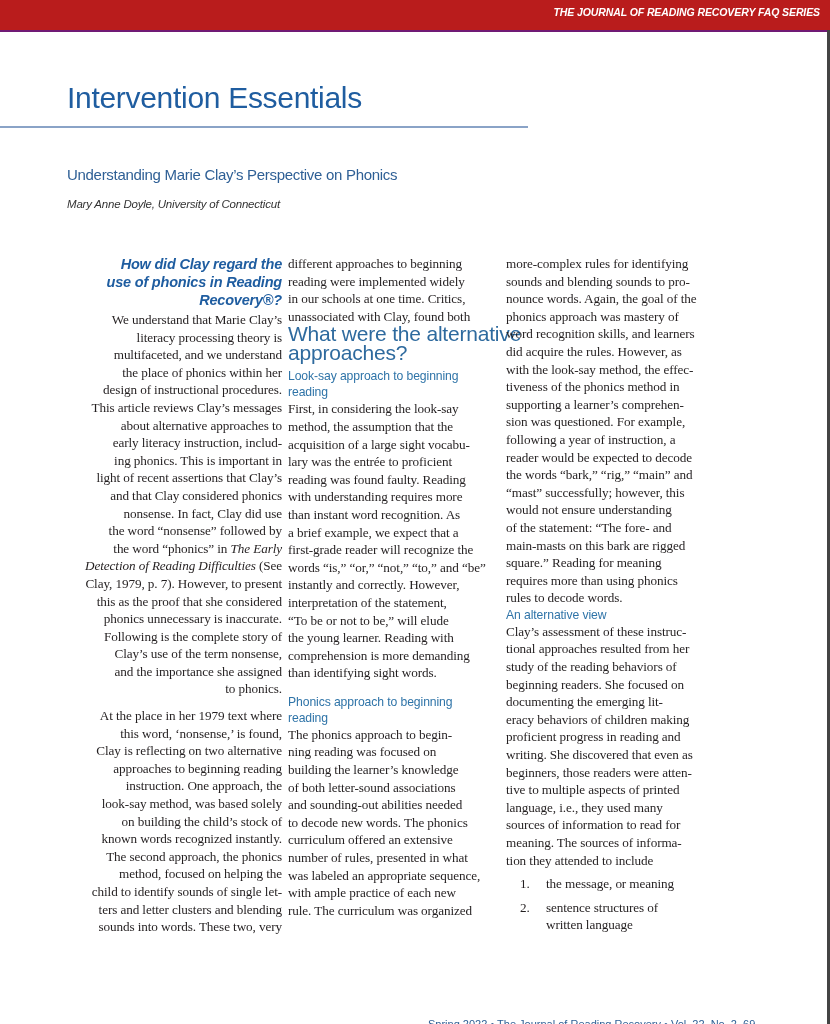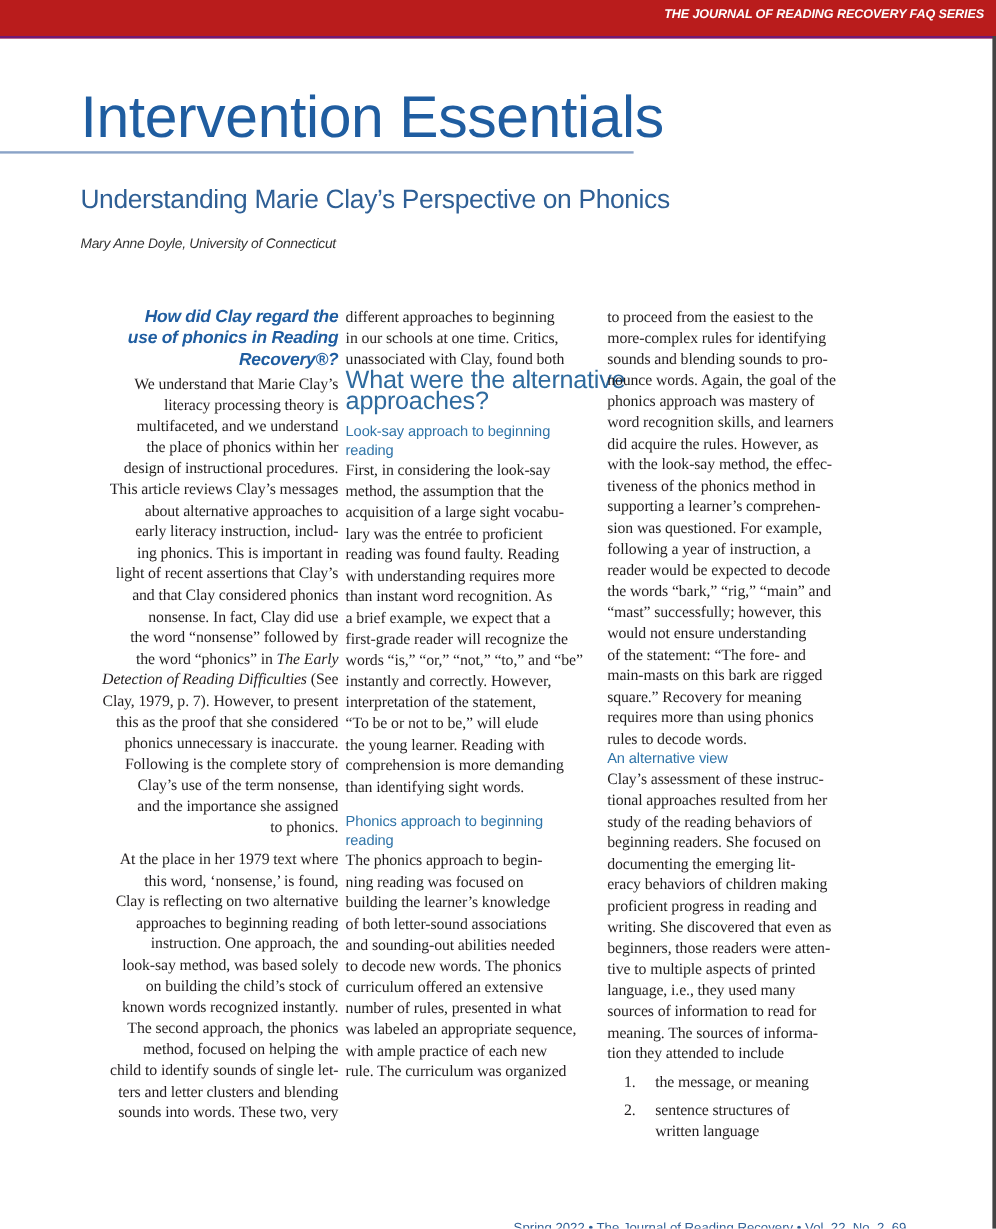--- a/index.html
+++ b/index.html
@@ -14,29 +14,29 @@
   .topbar-text {
     position: absolute; right: 58px; top: 6px;
     font-family: "Liberation Sans", sans-serif; font-weight: bold; font-style: italic;
     font-size: 10.5px; color: #ffffff; letter-spacing: -0.1px;
   }
   .right-edge {
     position: absolute; right: 0; top: 30px; width: 3px; height: 994px; background: #444;
   }
   .title {
     position: absolute; left: 67px; top: 70px;
-    font-family: "Liberation Sans", sans-serif; font-size: 49px; color: #1f5da0;
+    font-family: "Liberation Sans", sans-serif; font-size: 30px; color: #1f5da0;
     letter-spacing: -0.3px; line-height: 56px; white-space: nowrap;
   }
   .title-rule {
     position: absolute; left: 0; top: 126px; width: 528px; height: 1.5px; background: #8aa3c7;
   }
   .subtitle {
-    position: absolute; left: 67px; top: 153px;
-    font-family: "Liberation Sans", sans-serif; font-size: 22px; color: #2e5f95;
+    position: absolute; left: 67px; top: 166px;
+    font-family: "Liberation Sans", sans-serif; font-size: 15px; color: #2e5f95;
     letter-spacing: -0.3px; white-space: nowrap;
   }
   .byline {
     position: absolute; left: 67px; top: 198px;
     font-family: "Liberation Sans", sans-serif; font-style: italic; font-size: 11.5px;
     color: #333; letter-spacing: -0.2px; text-align: right;
   }
   .col {
     position: absolute; top: 255px; width: 212px;
     font-size: 13.2px; line-height: 17.6px; letter-spacing: -0.1px;
@@ -125,20 +125,21 @@
     <span class="line">method, focused on helping the</span>
     <span class="line">child to identify sounds of single let-</span>
     <span class="line">ters and letter clusters and blending</span>
     <span class="line">sounds into words. These two, very</span>
   </p>
 </div>
 
 <div class="col col2">
   <p>
     <span class="line">different approaches to beginning</span>
+    <span class="line">reading were implemented widely</span>
     <span class="line">in our schools at one time. Critics,</span>
     <span class="line">unassociated with Clay, found both</span>
   </p>
   <div class="h2">
     <span class="line">What were the alternative</span>
     <span class="line">approaches?</span>
   </div>
   <div class="h3">
     <span class="line">Look-say approach to beginning</span>
     <span class="line">reading</span>
@@ -175,39 +176,38 @@
     <span class="line">curriculum offered an extensive</span>
     <span class="line">number of rules, presented in what</span>
     <span class="line">was labeled an appropriate sequence,</span>
     <span class="line">with ample practice of each new</span>
     <span class="line">rule. The curriculum was organized</span>
   </p>
 </div>
 
 <div class="col col3">
   <p>
-    <span class="line">to proceed from the easiest to the</span>
     <span class="line">more-complex rules for identifying</span>
     <span class="line">sounds and blending sounds to pro-</span>
     <span class="line">nounce words. Again, the goal of the</span>
     <span class="line">phonics approach was mastery of</span>
     <span class="line">word recognition skills, and learners</span>
     <span class="line">did acquire the rules. However, as</span>
     <span class="line">with the look-say method, the effec-</span>
     <span class="line">tiveness of the phonics method in</span>
     <span class="line">supporting a learner’s comprehen-</span>
     <span class="line">sion was questioned. For example,</span>
     <span class="line">following a year of instruction, a</span>
     <span class="line">reader would be expected to decode</span>
     <span class="line">the words “bark,” “rig,” “main” and</span>
     <span class="line">“mast” successfully; however, this</span>
     <span class="line">would not ensure understanding</span>
     <span class="line">of the statement: “The fore- and</span>
     <span class="line">main-masts on this bark are rigged</span>
-    <span class="line">square.” Recovery for meaning</span>
+    <span class="line">square.” Reading for meaning</span>
     <span class="line">requires more than using phonics</span>
     <span class="line">rules to decode words.</span>
   </p>
   <div class="h3" style="margin-top:0;">An alternative view</div>
   <p>
     <span class="line">Clay’s assessment of these instruc-</span>
     <span class="line">tional approaches resulted from her</span>
     <span class="line">study of the reading behaviors of</span>
     <span class="line">beginning readers. She focused on</span>
     <span class="line">documenting the emerging lit-</span>

